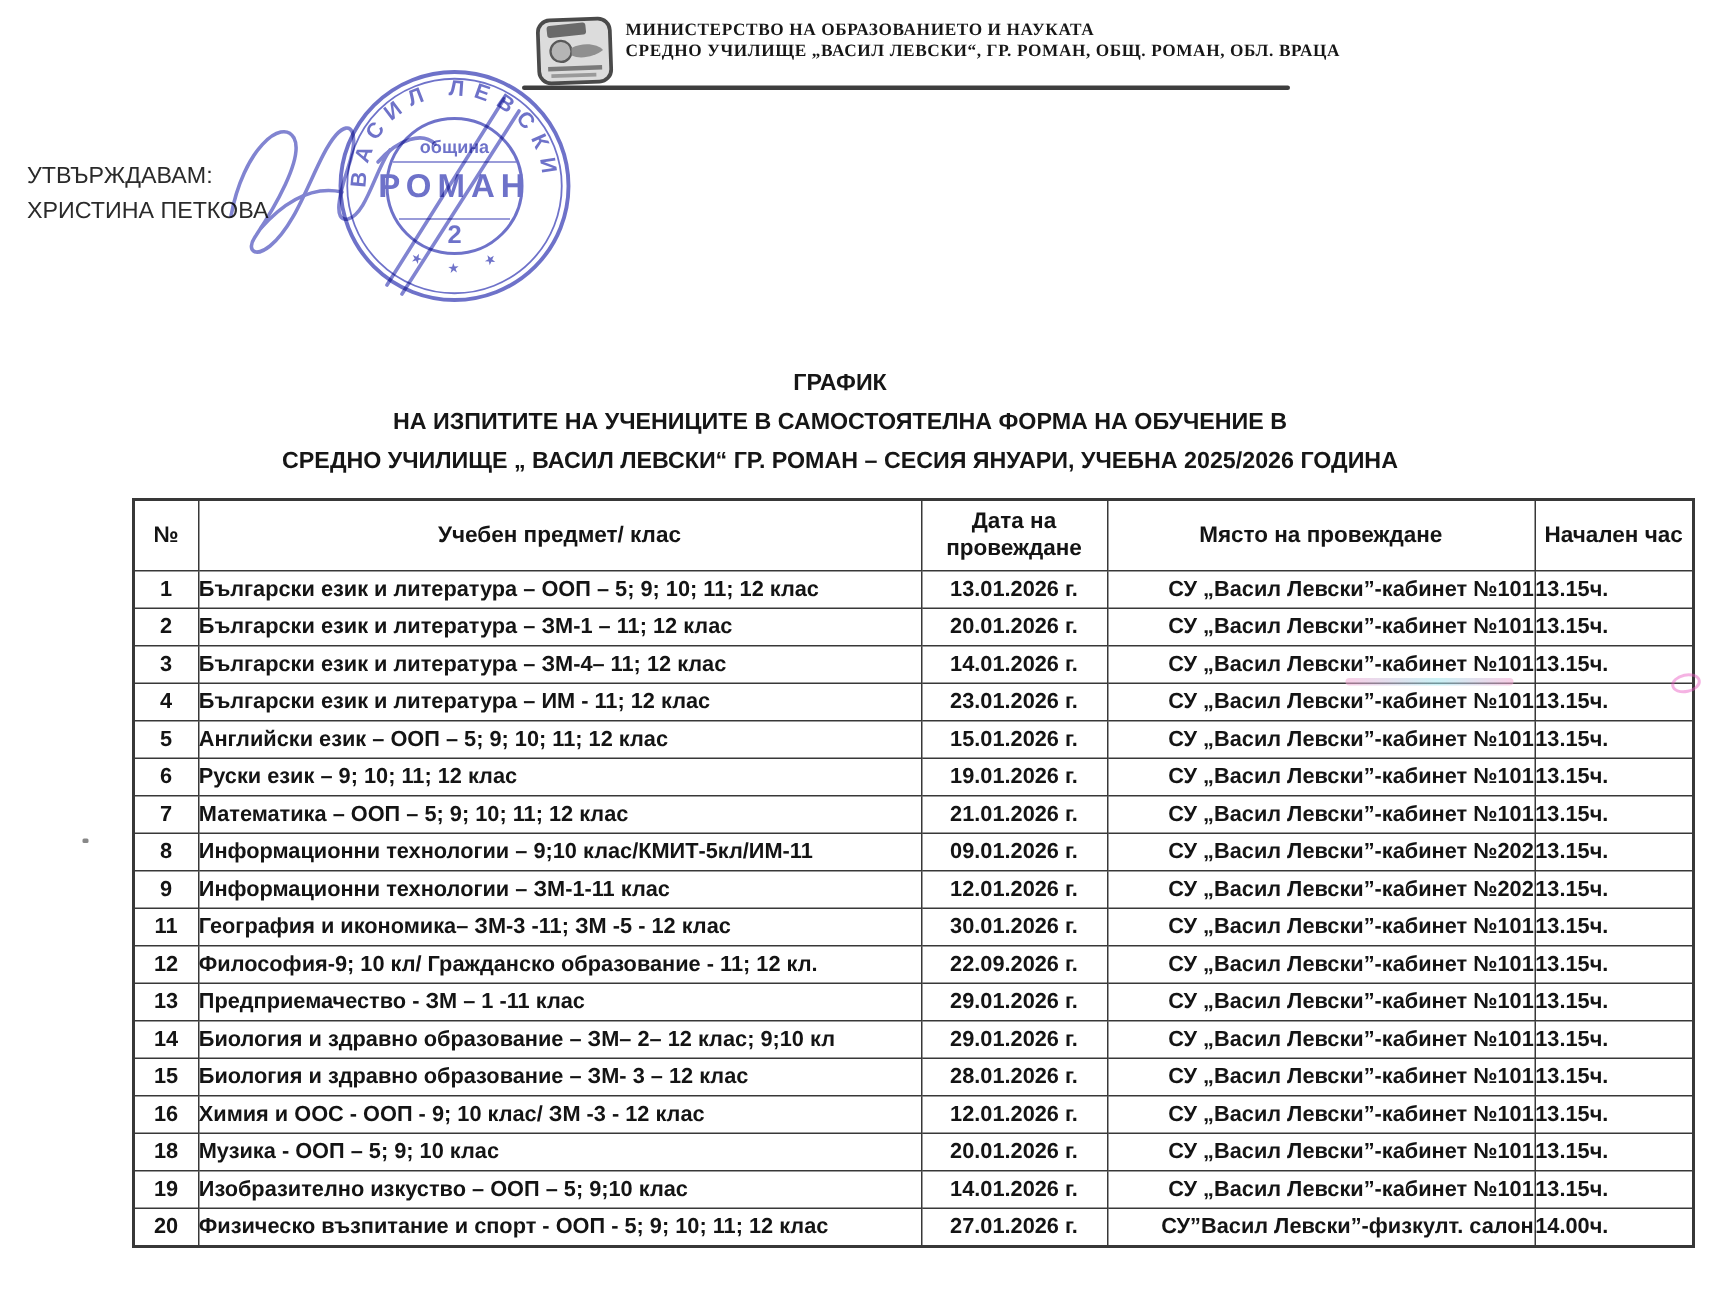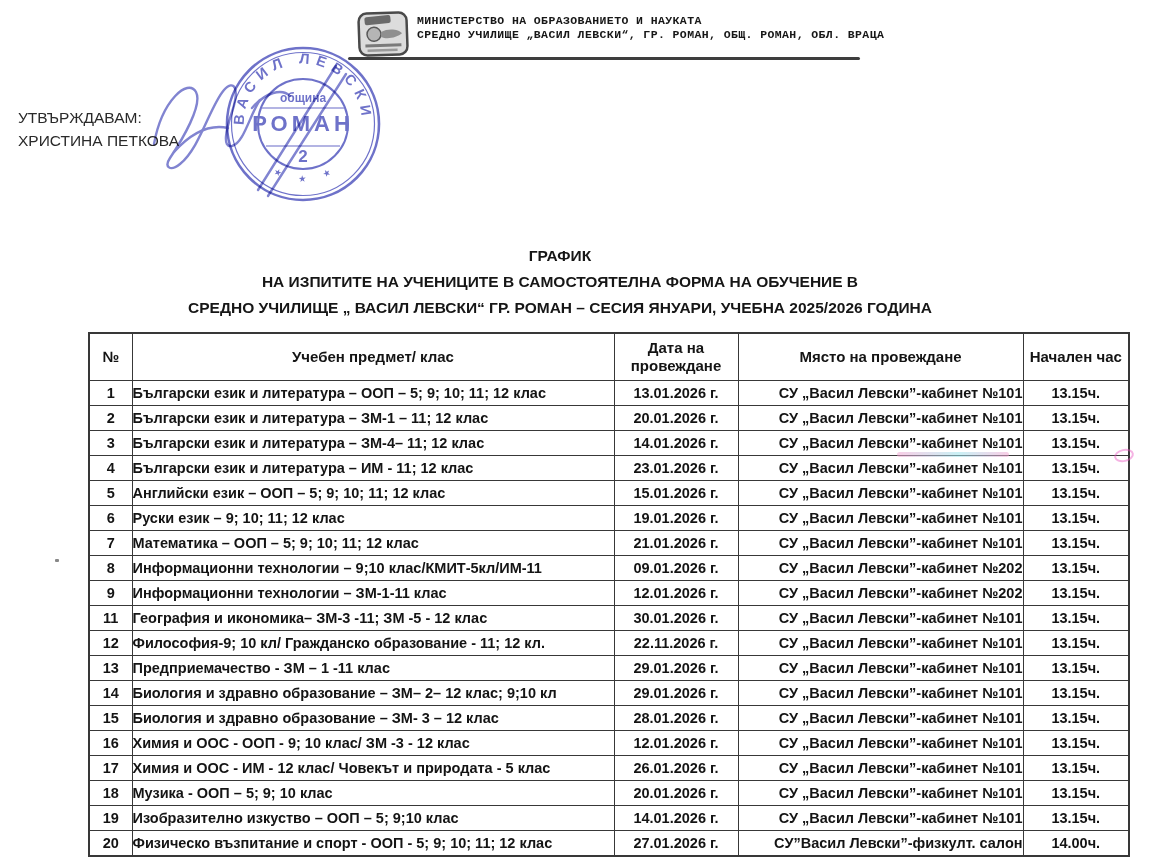--- a/index.html
+++ b/index.html
@@ -4,21 +4,21 @@
 <style>
   html,body{margin:0;padding:0;background:#ffffff;}
   body{
     width:1156px;height:867px;position:relative;overflow:hidden;
     font-family:"Liberation Sans", sans-serif;color:#1d1d1d;
   }
   
   .letterhead{position:absolute;left:357px;top:10px;display:flex;gap:8px;}
   .emblem{width:52px;height:47px;flex:0 0 auto;transform:rotate(-2deg);}
   .ministry{
-    font-family:Liberation Mono, monospace;font-weight:bold;
+    font-family:Liberation Serif, serif;font-weight:bold;
     font-size:11.5px;line-height:13.5px;letter-spacing:.4px;color:#171717;
     padding-top:4px;white-space:nowrap;
   }
   .head-rule{position:absolute;left:348px;top:57px;width:512px;height:3px;background:#3e3e3e;border-radius:2px;}
   
   .approval{position:absolute;left:18px;top:107px;font-size:15.5px;line-height:22.5px;color:#2a2a2a;white-space:nowrap;}
   
   .stamp-wrap{position:absolute;left:218px;top:38px;width:170px;height:170px;mix-blend-mode:multiply;opacity:.88;}
   .signature-wrap{position:absolute;left:140px;top:48px;width:270px;height:170px;mix-blend-mode:multiply;opacity:.85;}
   
@@ -34,21 +34,21 @@
     padding:0 4px;color:#141414;line-height:18px;
   }
   table.sched td{
     height:24px;font-size:14.5px;font-weight:bold;color:#141414;
     padding:0;vertical-align:middle;white-space:nowrap;overflow:visible;
   }
   table.sched td:nth-child(1){text-align:center;}
   table.sched td:nth-child(2){text-align:left;}
   table.sched td:nth-child(3){text-align:center;}
   table.sched td:nth-child(4){text-align:right;}
-  table.sched td:nth-child(5){text-align:center;}
+  table.sched td:nth-child(5){text-align:left;}
   
   .artifact-smudge{position:absolute;left:897px;top:452px;width:112px;height:5px;border-radius:3px;
     background:linear-gradient(90deg,#f2a6d2 0%,#9fe4ec 55%,#f2a6d2 100%);opacity:.55;}
   .artifact-mark{position:absolute;left:1114px;top:449px;width:16px;height:9px;border-radius:50%;
     border:2px solid #e957c0;opacity:.45;transform:rotate(-12deg);}
   .artifact-speck{position:absolute;left:55px;top:559px;width:4px;height:3px;background:#555;opacity:.7;border-radius:1px;}
 </style>
 </head>
 <body>
 
@@ -200,21 +200,21 @@
       <tr>
         <td>11</td>
         <td>География и икономика–  ЗМ-3 -11;  ЗМ -5 - 12 клас</td>
         <td>30.01.2026 г.</td>
         <td>СУ „Васил Левски”-кабинет №101</td>
         <td>13.15ч.</td>
       </tr>
       <tr>
         <td>12</td>
         <td>Философия-9; 10 кл/ Гражданско образование - 11; 12 кл.</td>
-        <td>22.11.2026 г.</td>
+        <td>22.09.2026 г.</td>
         <td>СУ „Васил Левски”-кабинет №101</td>
         <td>13.15ч.</td>
       </tr>
       <tr>
         <td>13</td>
         <td>Предприемачество - ЗМ – 1 -11 клас</td>
         <td>29.01.2026 г.</td>
         <td>СУ „Васил Левски”-кабинет №101</td>
         <td>13.15ч.</td>
       </tr>
@@ -229,27 +229,20 @@
         <td>15</td>
         <td>Биология и здравно образование – ЗМ- 3 – 12 клас</td>
         <td>28.01.2026 г.</td>
         <td>СУ „Васил Левски”-кабинет №101</td>
         <td>13.15ч.</td>
       </tr>
       <tr>
         <td>16</td>
         <td>Химия и ООС - ООП - 9; 10 клас/ ЗМ -3 - 12 клас</td>
         <td>12.01.2026 г.</td>
-        <td>СУ „Васил Левски”-кабинет №101</td>
-        <td>13.15ч.</td>
-      </tr>
-      <tr>
-        <td>17</td>
-        <td>Химия и ООС - ИМ - 12 клас/ Човекът и природата - 5 клас</td>
-        <td>26.01.2026 г.</td>
         <td>СУ „Васил Левски”-кабинет №101</td>
         <td>13.15ч.</td>
       </tr>
       <tr>
         <td>18</td>
         <td>Музика -  ООП – 5; 9; 10 клас</td>
         <td>20.01.2026 г.</td>
         <td>СУ „Васил Левски”-кабинет №101</td>
         <td>13.15ч.</td>
       </tr>

